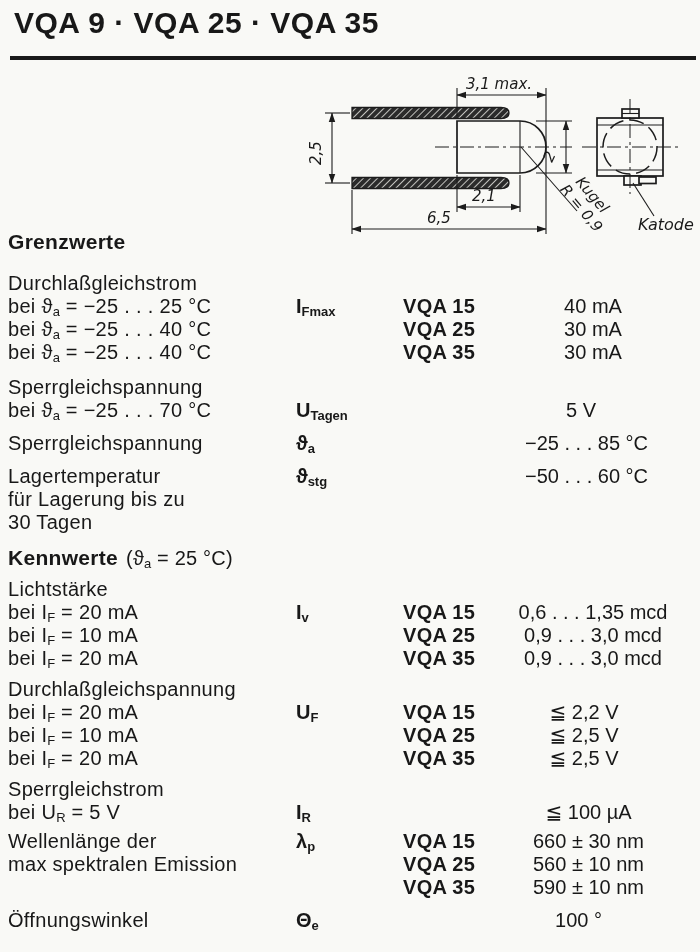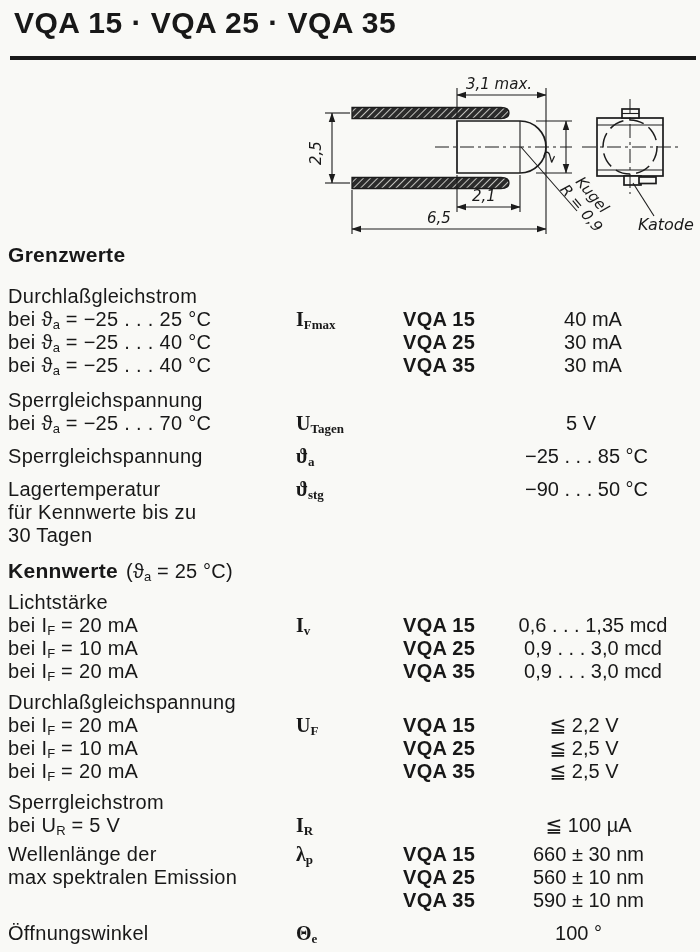--- a/index.html
+++ b/index.html
@@ -10,46 +10,46 @@
     overflow:hidden;
   }
   .title {
     position:absolute; left:14px; top:6px;
     font-size:30px; font-weight:bold; letter-spacing:0.5px;
     white-space:nowrap;
   }
   .rule { position:absolute; left:10px; top:56px; width:686px; height:4px; background:#1a1a1a; }
   .drawing { position:absolute; left:280px; top:70px; }
 
-  .tbl { position:absolute; left:8px; top:243px; width:684px; }
+  .tbl { position:absolute; left:8px; top:230px; width:684px; }
   .h { font-size:21px; font-weight:bold; height:24px; line-height:24px; letter-spacing:0.3px; }
   .h .cond { font-weight:normal; font-size:20px; margin-left:8px; letter-spacing:0.2px; }
   .r { display:flex; height:23px; line-height:23px; font-size:20px; }
   .cl1 { width:288px; letter-spacing:0.3px; white-space:nowrap; }
-  .cl2 { width:107px; font-weight:bold; white-space:nowrap;font-family:Liberation Serif, serif; }
+  .cl2 { width:107px; font-weight:bold; white-space:nowrap; }
   .cl3 { width:100px; font-weight:bold; letter-spacing:0.3px; white-space:nowrap; }
   .cl4 { flex:1; text-align:center; white-space:nowrap; }
   sub { font-size:13px; vertical-align:-3px; letter-spacing:0; line-height:0; }
 
   
   .ol   { fill:none; stroke:#1c1c1c; stroke-width:1.7; }
   .olf  { fill:#f9f9f6; stroke:#1c1c1c; stroke-width:1.7; }
   .thin { fill:none; stroke:#1c1c1c; stroke-width:1.1; }
   .cl   { fill:none; stroke:#1c1c1c; stroke-width:1; stroke-dasharray:14 4 3 4; }
   .dash { fill:none; stroke:#1c1c1c; stroke-width:1.5; stroke-dasharray:15 6; }
   .lead { fill:url(#hatch); stroke:#1c1c1c; stroke-width:1.3; }
   .dt   { font:italic 15px "DejaVu Sans", sans-serif; fill:#1a1a1a; }
   .dt2  { font:italic 16px "DejaVu Sans", sans-serif; fill:#1a1a1a; }
 </style>
 </head>
 <body>
 
 <div class="page">
 
-  <div class="title">VQA 15 · VQA 25 · VQA 35</div>
+  <div class="title">VQA 9 · VQA 25 · VQA 35</div>
   <div class="rule"></div>
 
   <svg class="drawing" width="420" height="170" viewBox="0 0 420 170">
     <defs>
       <pattern id="hatch" patternUnits="userSpaceOnUse" width="5" height="5" patternTransform="rotate(45)">
         <rect width="5" height="5" fill="#2b2b2b"></rect>
         <line x1="0" y1="0" x2="0" y2="5" stroke="#e9e9e4" stroke-width="1.6"></line>
       </pattern>
       <marker id="arr" viewBox="0 0 10 8" refX="9.5" refY="4" markerWidth="9" markerHeight="7.2" orient="auto-start-reverse">
         <path d="M0,0.6 L10,4 L0,7.4 Z" fill="#1c1c1c"></path>
@@ -166,25 +166,25 @@
       <span class="cl1">Sperrgleichspannung</span>
       <span class="cl2"><span>ϑ</span><sub>a</sub></span>
       <span class="cl3"></span>
       <span class="cl4" style="padding-right:22px">−25 . . . 85 °C</span>
     </div>
 
     <div class="r" style="margin-top:10px">
       <span class="cl1">Lagertemperatur</span>
       <span class="cl2"><span>ϑ</span><sub>stg</sub></span>
       <span class="cl3"></span>
-      <span class="cl4" style="padding-right:22px">−90 . . . 50 °C</span>
-    </div>
-
-    <div class="r">
-      <span class="cl1">für Kennwerte bis zu</span>
+      <span class="cl4" style="padding-right:22px">−50 . . . 60 °C</span>
+    </div>
+
+    <div class="r">
+      <span class="cl1">für Lagerung bis zu</span>
     </div>
 
     <div class="r">
       <span class="cl1">30 Tagen</span>
     </div>
 
     <div class="h" style="margin-top:12px">
       <span>Kennwerte</span><span class="cond"><span>(ϑ</span><sub>a</sub><span> = 25 °C)</span></span>
     </div>
 

